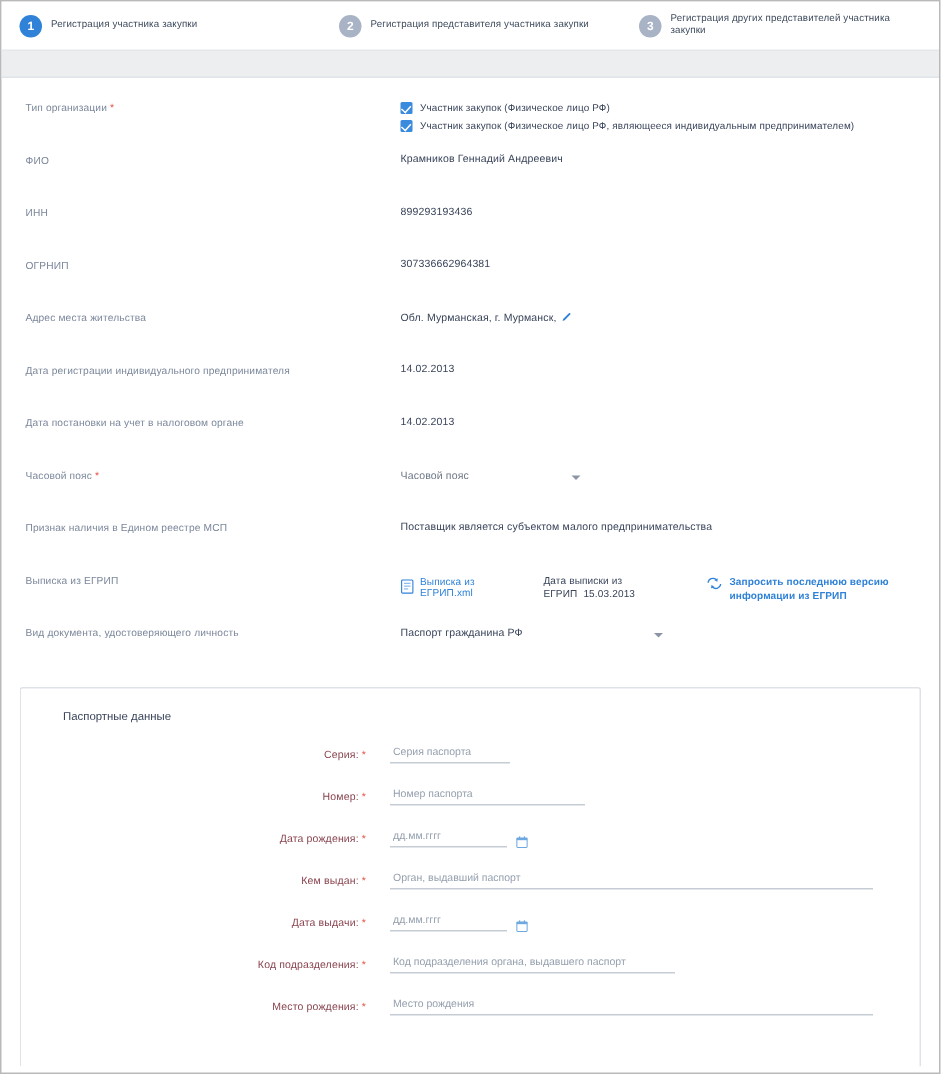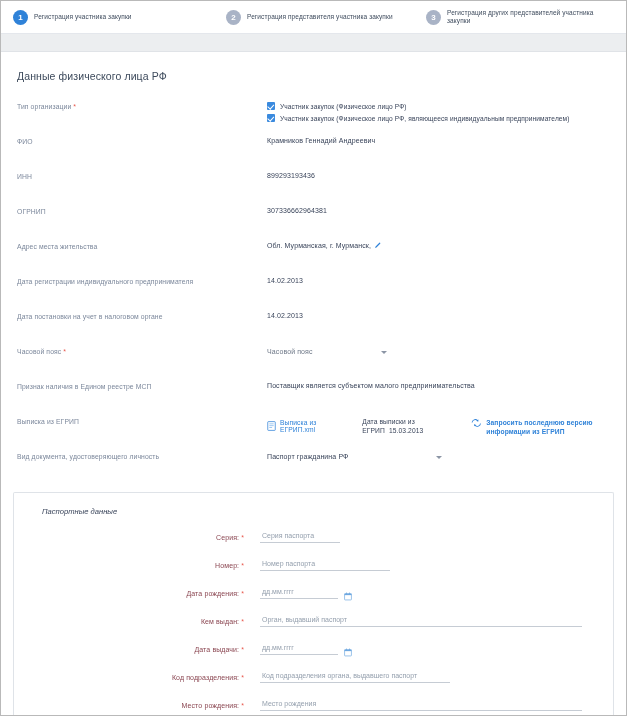--- a/index.html
+++ b/index.html
@@ -202,21 +202,20 @@
     border-radius: 2px 2px 0 0;
     padding: 12px 0 0 0;
     background: #fff;
     height: 253px;
     box-sizing: border-box;
   }
   .panel-title {
     font-size: 7.6px;
     color: #39445a;
     margin: 2px 0 16px 28px;
-    font-style: italic;
   }
   .p-row {
     display: flex;
     align-items: flex-start;
     margin-bottom: 17px;
   }
   .p-lbl {
     width: 230px;
     flex: 0 0 230px;
     text-align: right;
@@ -265,21 +264,20 @@
     </div>
     <div class="step step-3">
       <div class="step-num inactive">3</div>
       <div class="step-label">Регистрация других представителей участника закупки</div>
     </div>
   </div>
   <div class="gray-band"></div>
 
   <div class="form-wrap">
 
-    <div class="form-title">Данные физического лица РФ</div>
 
     <div class="row">
       <div class="lbl">
         <span>Тип организации</span><span class="req">*</span>
       </div>
       <div class="val">
         <div class="cb-line">
           <div class="cb"></div>
           <div class="cb-text">Участник закупок (Физическое лицо РФ)</div>
         </div>

